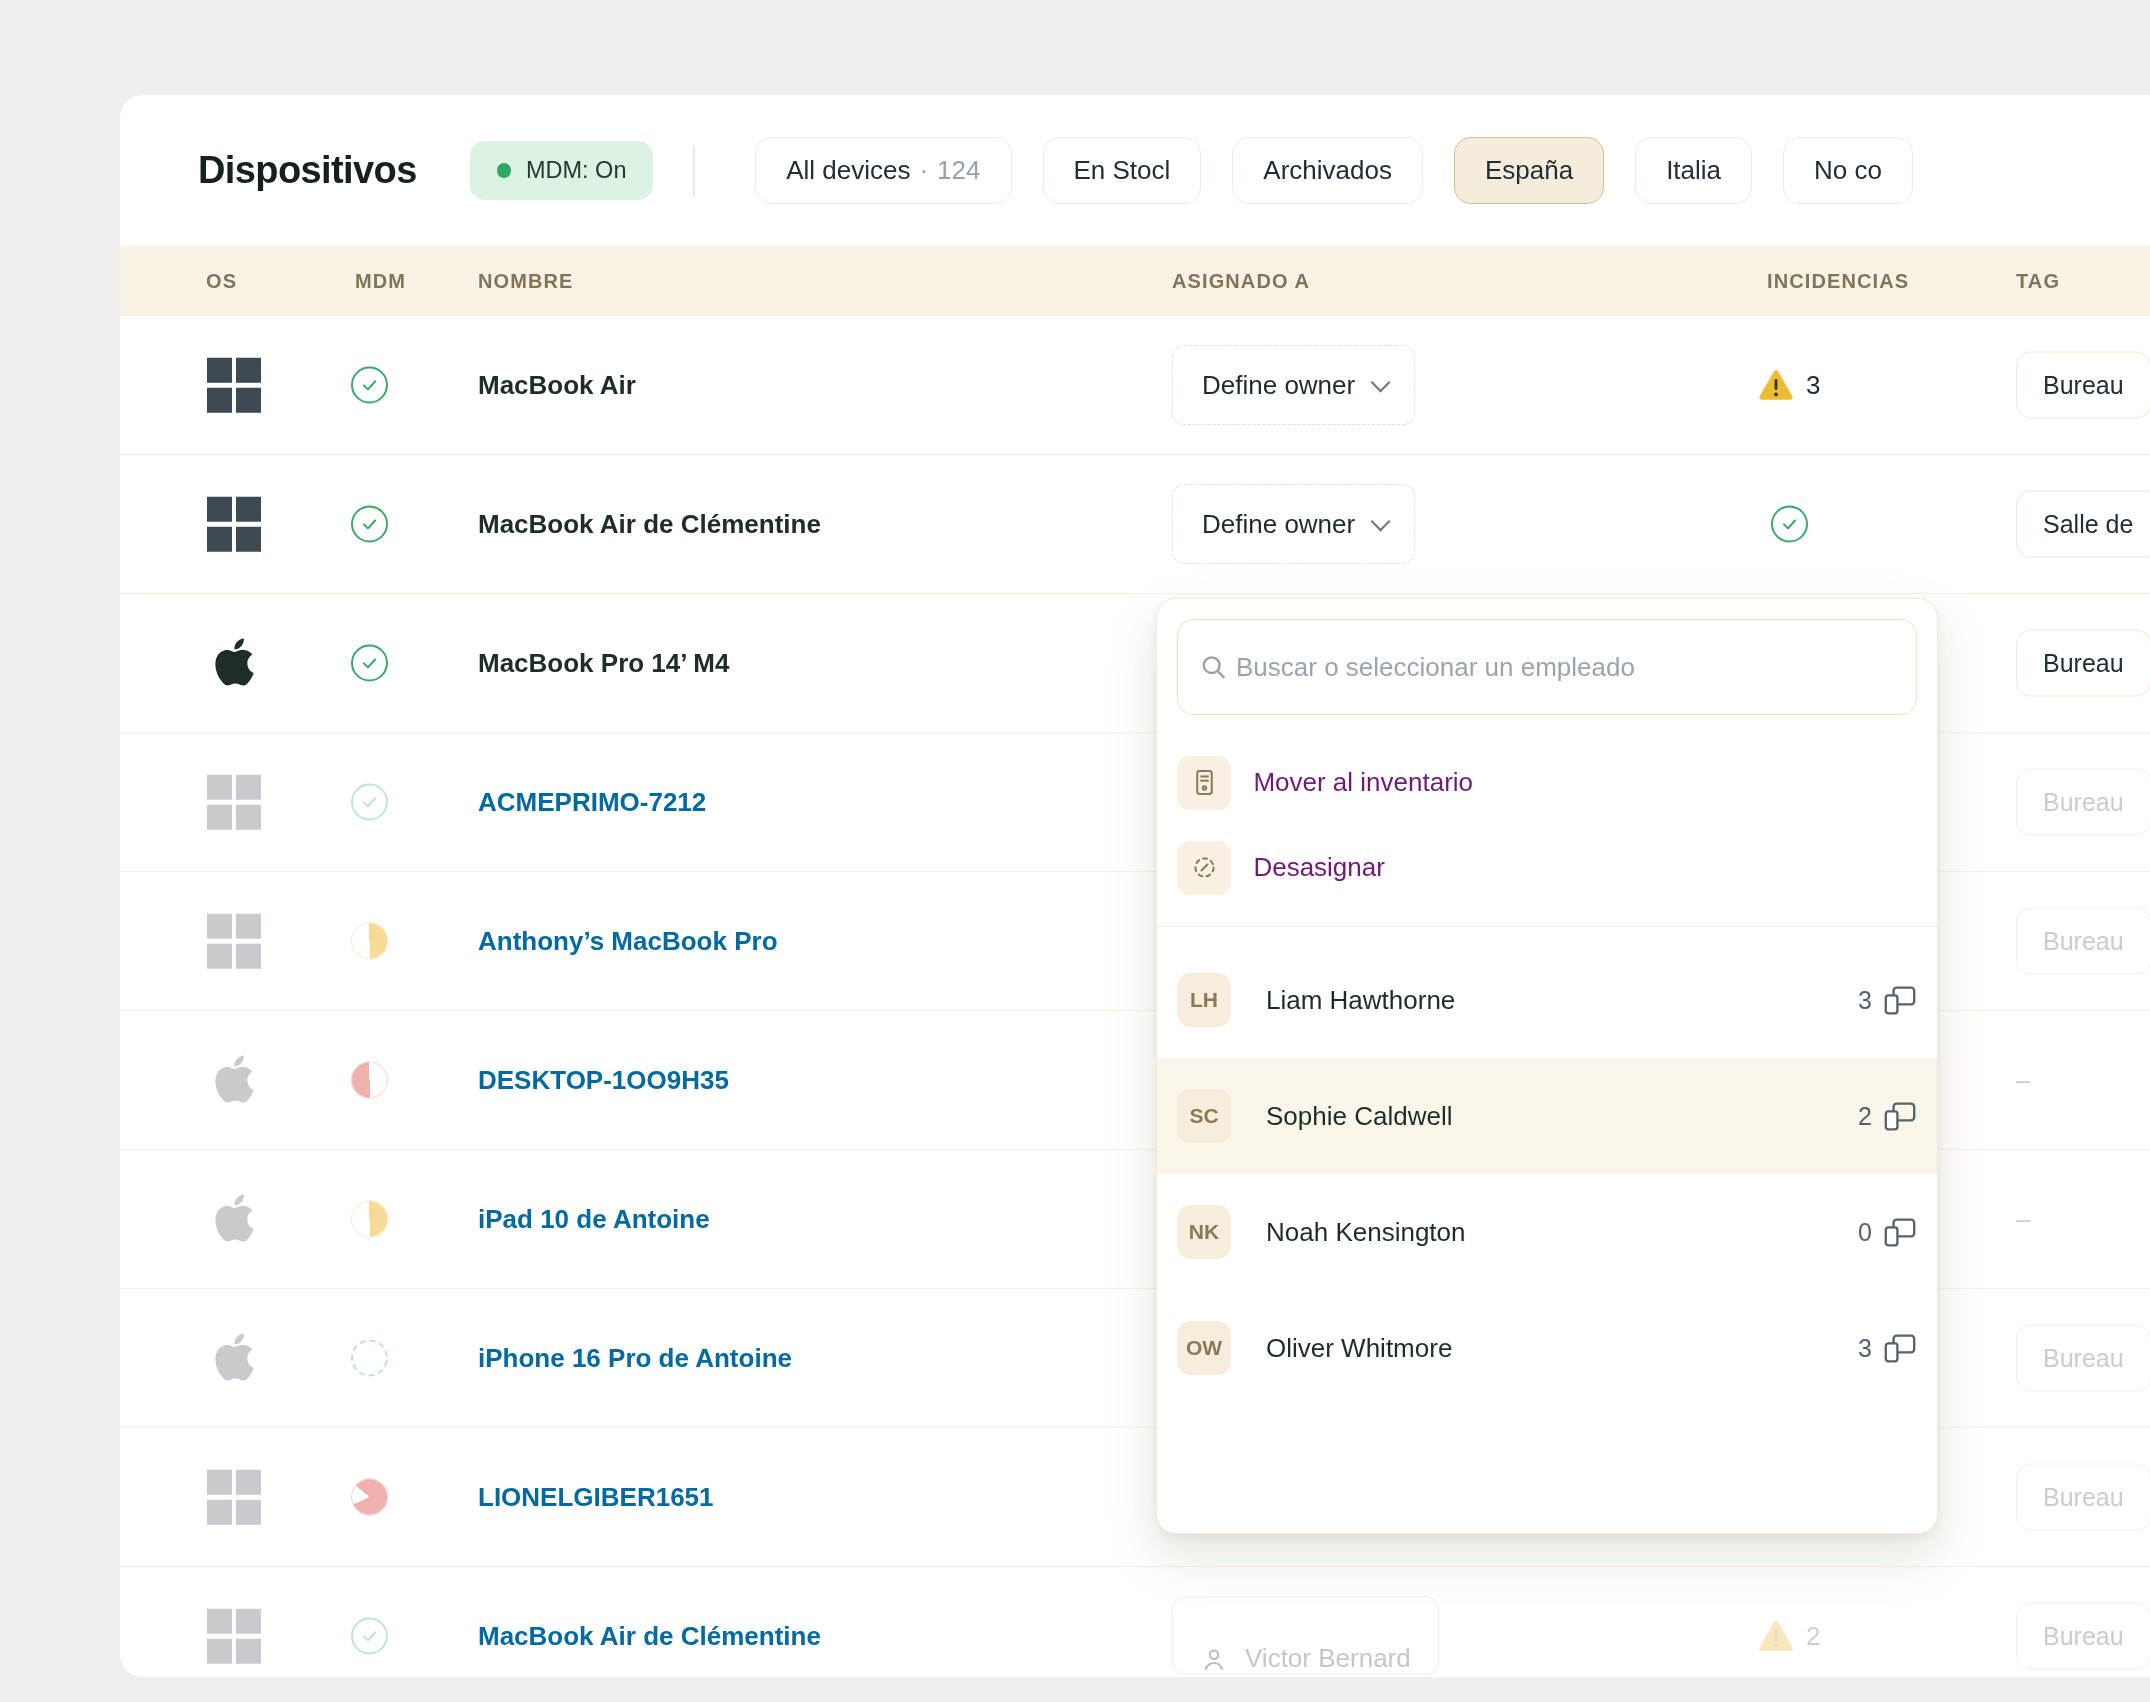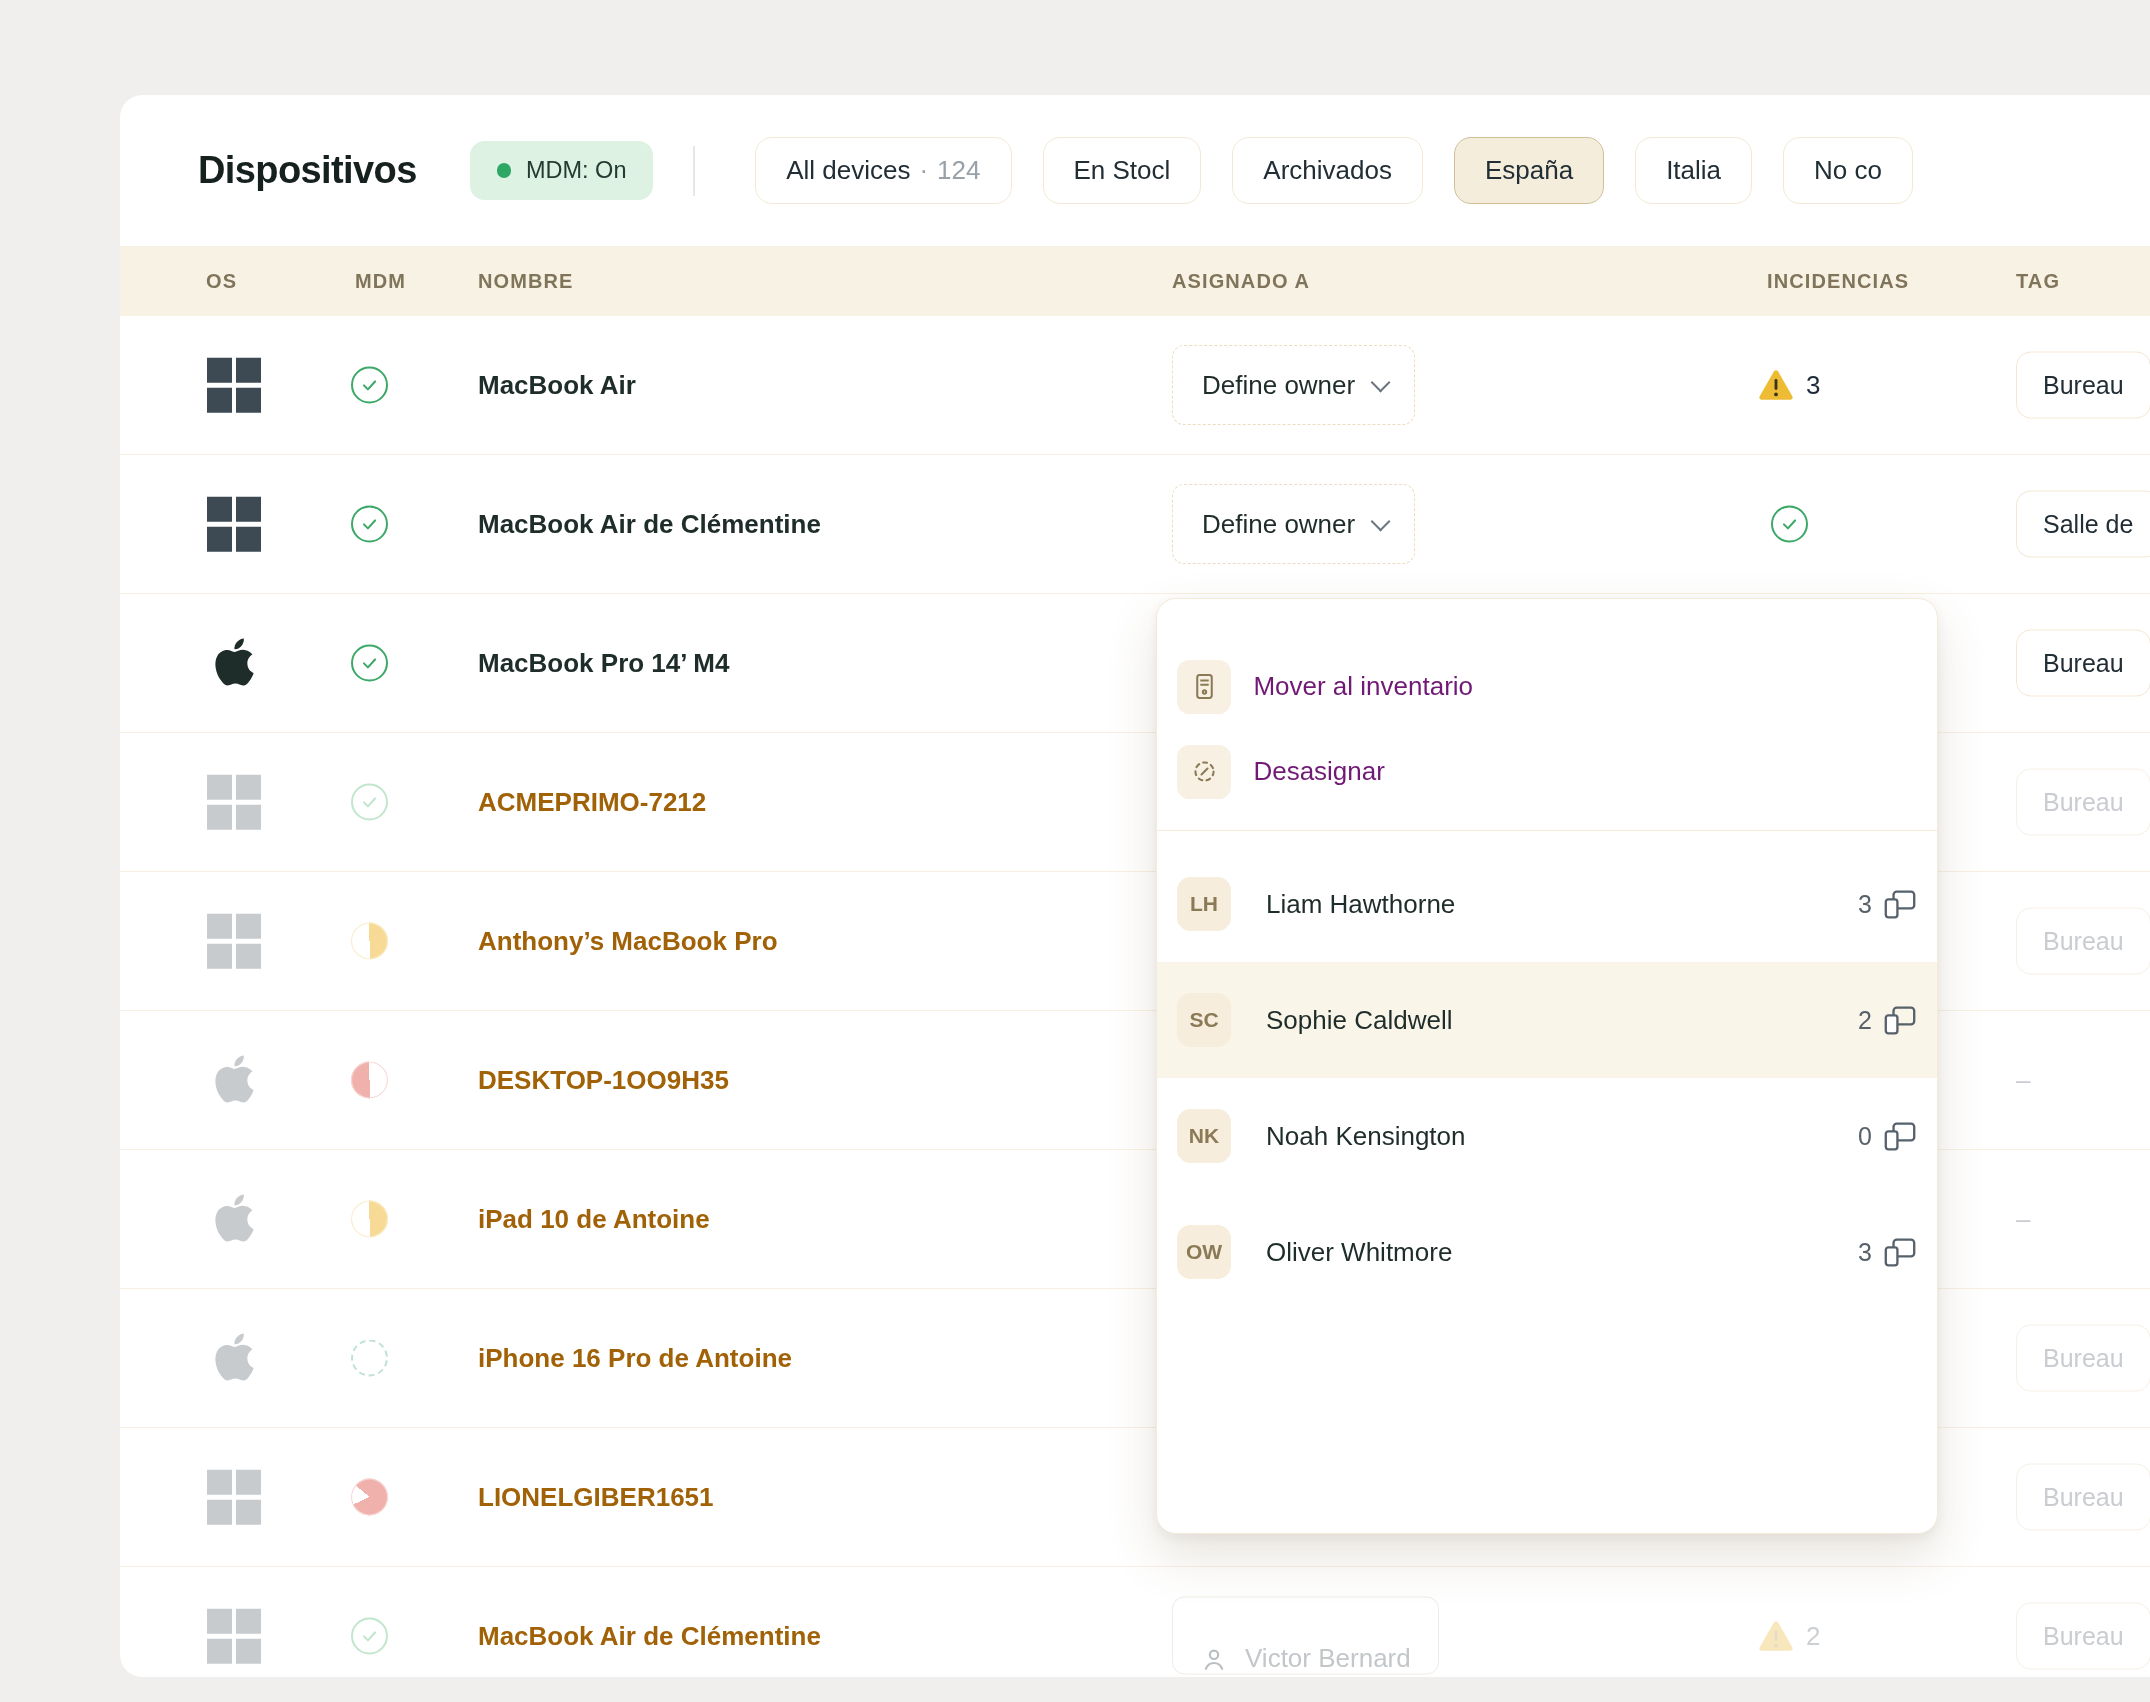--- a/index.html
+++ b/index.html
@@ -30,21 +30,21 @@
               letter-spacing:1.1px;color:#80755a;}
   .col-os{left:86px;} .col-mdm{left:235px;} .col-name{left:358px;}
   .col-assigned{left:1052px;} .col-incident{left:1647px;} .col-tag{left:1896px;}
 
   .rows{position:absolute;left:0;top:221px;width:100%;}
   .trow{position:relative;height:138px;border-bottom:1.1px solid #f7f0e2;}
   .cell{position:absolute;top:50%;transform:translateY(-50%);}
   .c-os{left:86px;width:56px;display:flex;justify-content:center;}
   .c-mdm{left:228px;width:43px;display:flex;justify-content:center;}
   .c-name{left:358px;font-size:26px;font-weight:700;color:#1e2c2a;}
-  .trow.faded .c-name{color:#a16207;font-weight:600;}
+  .trow.faded .c-name{color:#0369a1;font-weight:600;}
   .c-assigned{left:1052px;}
   .c-incident{left:1602px;width:134px;display:flex;align-items:center;justify-content:center;gap:12.3px;}
   .c-tag{left:1896px;}
 
   
   .win{display:grid;grid-template-columns:25px 25px;grid-template-rows:25px 25px;gap:4.5px;}
   .win i{background:#3d4a54;display:block;}
   .trow.faded .win i{background:#c7cbce;}
 
   
@@ -356,20 +356,27 @@
               </svg>
             </div>
             <span class="inc-num">2</span>
           </div>
           <div class="cell c-tag"><button class="tag-pill">Bureau</button></div>
         </div>
       </div>
   </div>
 
   <div class="popover">
+    <div class="search">
+      <svg width="29" height="29" viewBox="0 0 24 24" fill="none" stroke="#98a1a8" stroke-width="2">
+          <circle cx="10.5" cy="10.5" r="6.5"></circle>
+          <line x1="15.5" y1="15.5" x2="21" y2="21"></line>
+        </svg>
+      <span class="ph">Buscar o seleccionar un empleado</span>
+    </div>
     <div class="actions">
         <div class="action-row">
           <div class="tile">
             <svg width="29" height="29" viewBox="0 0 24 24" fill="none" stroke="#8a7a55" stroke-width="1.7">
               <rect x="6" y="2.5" width="12" height="19" rx="2"></rect>
               <line x1="8.5" y1="7" x2="15.5" y2="7"></line>
               <line x1="8.5" y1="10.5" x2="15.5" y2="10.5"></line>
               <circle cx="12" cy="16.5" r="1.4"></circle>
             </svg>
           </div>

